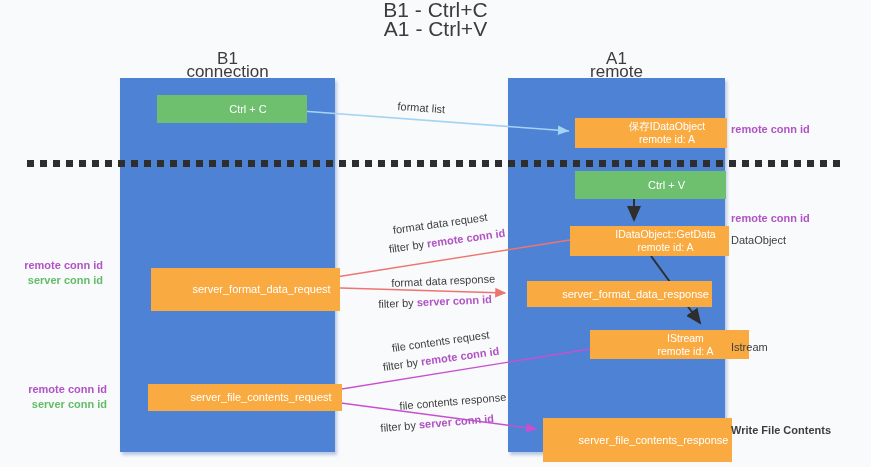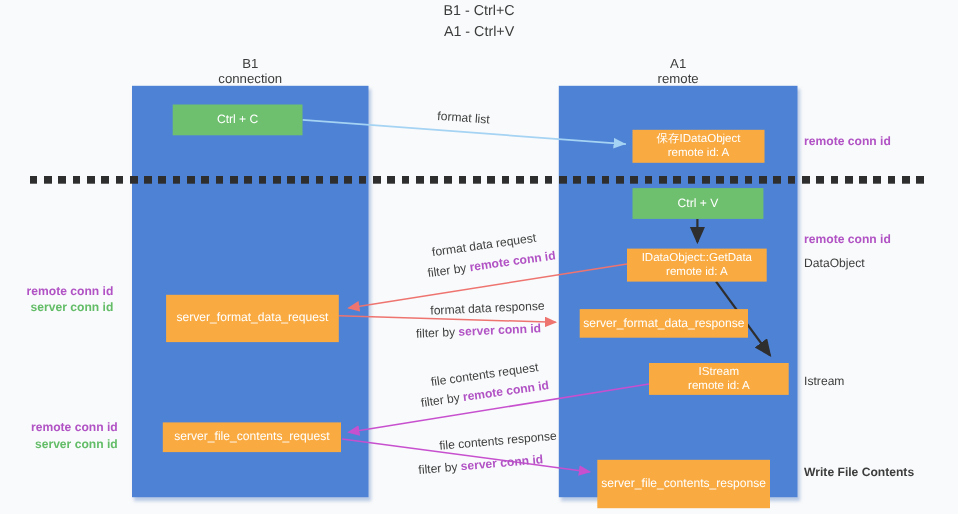--- a/index.html
+++ b/index.html
@@ -7,37 +7,37 @@
     width:871px;height:467px;
     background:#f9fafb;
     font-family:"Liberation Sans", sans-serif;
     position:relative;
     overflow:hidden;
     color:#3d3d3d;
   }
   .canvas{position:absolute;inset:0;}
 
   .title{position:absolute;left:0;top:6;width:871px;text-align:center;
-         font-size:13px;line-height:19px;color:#3c3c3c;}
+         font-size:21px;line-height:19px;color:#3c3c3c;}
 
-  .lane-header{position:absolute;text-align:center;font-size:12px;line-height:13px;color:#3c3c3c;}
+  .lane-header{position:absolute;text-align:center;font-size:17px;line-height:13px;color:#3c3c3c;}
   .lane-header.b1{left:120px;top:52px;width:215px;}
   .lane-header.a1{left:508px;top:52px;width:217px;}
 
   .lane{position:absolute;top:78px;height:374px;background:#4e82d5;
         box-shadow:2px 3px 3px rgba(130,160,210,0.55);}
   .lane.left{left:120px;width:215px;}
   .lane.right{left:508px;width:217px;}
 
   .divider{position:absolute;left:27px;top:160px;width:816px;height:7px;
     background:repeating-linear-gradient(90deg,#2e2e2e 0 7px,transparent 7px 13px);}
 
   .node{position:absolute;z-index:3;display:flex;flex-direction:column;
         align-items:center;justify-content:center;color:#fff;
-        font-size:11px;line-height:13px;text-align:center;}
+        font-size:11px;line-height:13px;text-align:center;padding-left:32px;}
   .node.green{background:#6ec06f;}
   .node.orange{background:#f9ab42;}
   .n-ctrl-c{left:157px;top:95px;width:118px;height:28px;}
   .n-save{left:575px;top:118px;width:120px;height:30px;font-size:10.5px;}
   .n-ctrl-v{left:575px;top:171px;width:119px;height:28px;}
   .n-getdata{left:570px;top:226px;width:127px;height:30px;font-size:10.5px;}
   .n-fmt-req{left:151px;top:268px;width:157px;height:43px;}
   .n-fmt-resp{left:512px;top:281px;width:153px;height:26px;margin-left:15px;}
   .n-istream{left:590px;top:330px;width:127px;height:29px;font-size:10.5px;}
   .n-file-req{left:148px;top:384px;width:162px;height:27px;}

